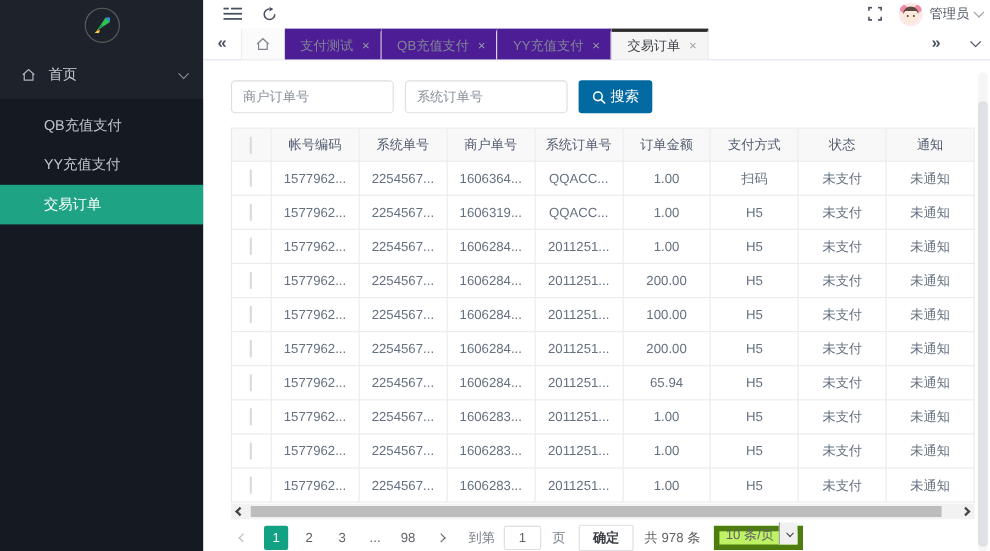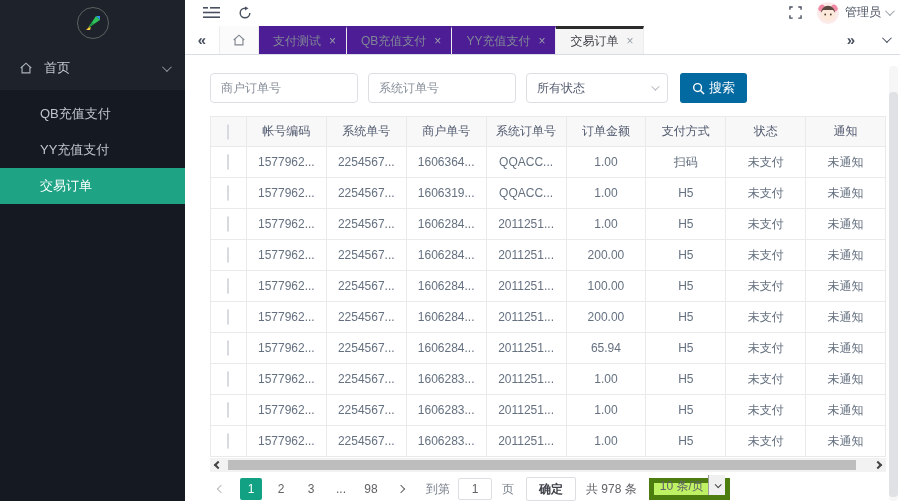--- a/index.html
+++ b/index.html
@@ -184,24 +184,20 @@
     <span class="tab-nav-btn">»</span>
     <span class="tab-nav-btn">
         <span class="caret down" style="border-color:#495060"></span>
       </span>
   </div>
 
   <div class="content">
     <div class="filter-row">
       <input class="f-input" placeholder="商户订单号" style="">
       <input class="f-input" placeholder="系统订单号" style="">
-      <div class="f-select">
-        <span>所有状态</span>
-        <span class="caret2"></span>
-      </div>
       <button class="search-btn">
         <svg width="13" height="13" viewBox="0 0 14 14">
           <circle cx="6" cy="6" r="4.2" fill="none" stroke="#fff" stroke-width="1.5"></circle>
           <line x1="9.2" y1="9.2" x2="13" y2="13" stroke="#fff" stroke-width="1.6"></line>
         </svg>
         <span>搜索</span>
       </button>
     </div>
 
     <table class="grid">

